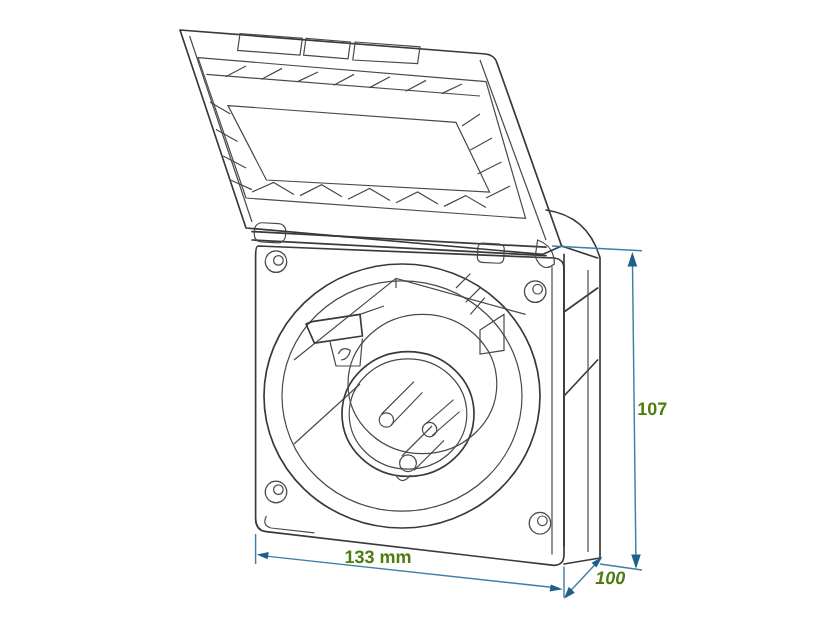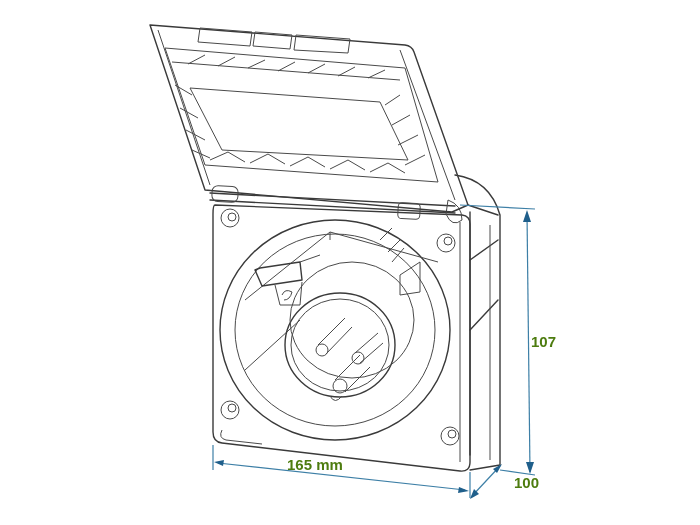--- a/index.html
+++ b/index.html
@@ -117,15 +117,15 @@
     <path class="dim" d="M527 213 L530 472"></path>
     <polygon class="arrow" points="527,210 523,222 531,222"></polygon>
     <polygon class="arrow" points="530,474 526,462 534,462"></polygon>
 
     <path class="dim" d="M472 496 L500 466"></path>
     <polygon class="arrow" points="470,499 474,489 479,494"></polygon>
     <polygon class="arrow" points="502,464 497,473 493,469"></polygon>
   </g>
 </svg>
 
-<div class="dim-label" style="left:287px; top:456px;">165 mm</div>
+<div class="dim-label" style="left:287px; top:456px;">133 mm</div>
 <div class="dim-label" style="left:531px; top:333px;">107</div>
-<div class="dim-label" style="left:514px; top:474px;">100</div>
+<div class="dim-label" style="left:496px; top:474px;font-style:italic;">100</div>
 
 </body></html>

